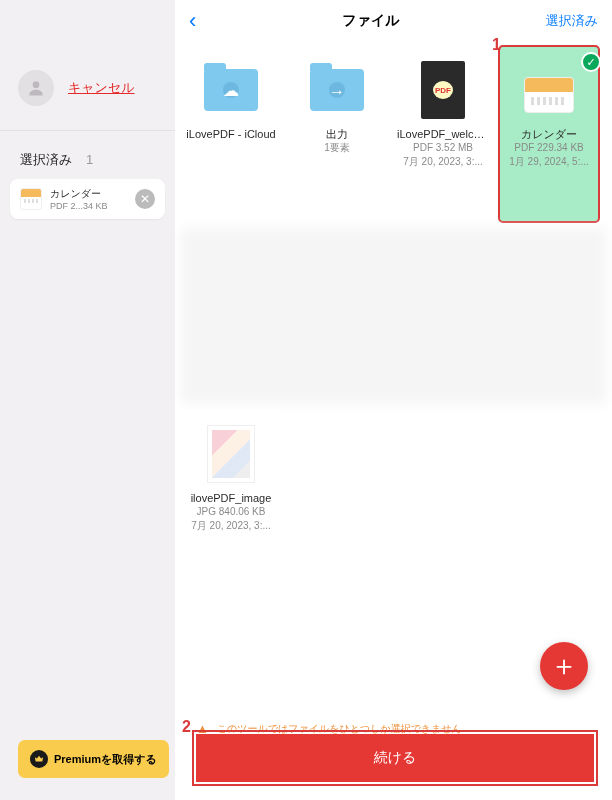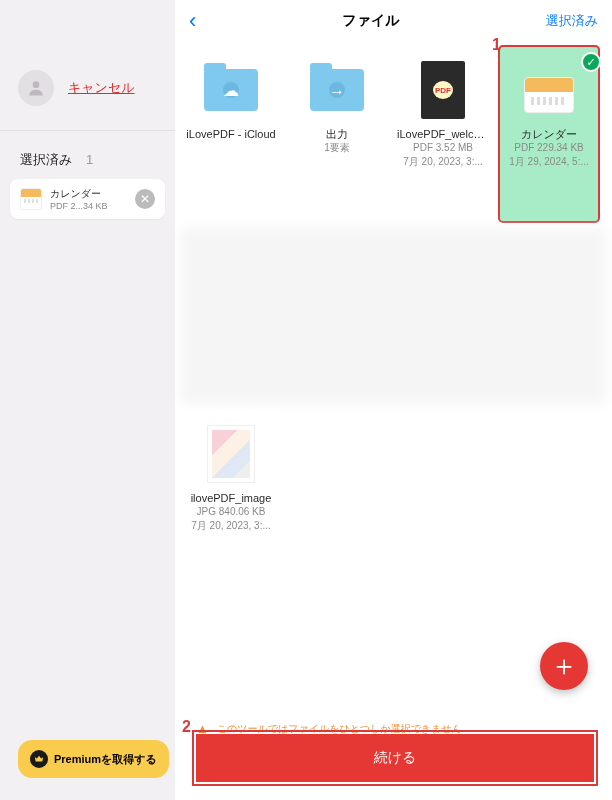--- a/index.html
+++ b/index.html
@@ -12,21 +12,21 @@
 .divider { height: 1px; background: #e2e0e2; }
 .selected-header { padding: 20px 20px 10px; font-size: 13px; color: #1a1a1a; }
 .selected-header .count { color: #999; margin-left: 10px; }
 .selected-item { margin: 0 10px; background: #fff; border-radius: 8px; padding: 8px 10px; display: flex; align-items: center; gap: 8px; box-shadow: 0 1px 2px rgba(0,0,0,0.05); }
 .cal-icon-sm { width: 22px; height: 22px; border-radius: 3px; background: linear-gradient(#f5ba5c 0 40%, #fff 40%); border:1px solid #eee; position: relative; }
 .cal-icon-sm::after{content:""; position:absolute; left:3px; right:3px; top:50%; height:4px; background:repeating-linear-gradient(90deg,#ddd 0 2px,transparent 2px 4px);}
 .sel-txt { flex: 1; }
 .sel-name { font-size: 10px; color: #333; }
 .sel-meta { font-size: 9px; color: #888; }
 .remove { width: 20px; height: 20px; border-radius: 50%; background: #bbb; display: flex; align-items: center; justify-content: center; color: #fff; font-size: 12px; }
-.premium { position: absolute; bottom: 22px; left: 18px; background: #f9cc4d; border-radius: 14px; padding: 10px 12px; display: flex; align-items: center; gap: 6px; font-size: 11px; font-weight: 600; }
+.premium { position: absolute; bottom: 22px; left: 18px; background: #f9cc4d; border-radius: 7px; padding: 10px 12px; display: flex; align-items: center; gap: 6px; font-size: 11px; font-weight: 600; }
 .crown { width: 18px; height: 18px; border-radius: 50%; background: #1a1a1a; display: flex; align-items: center; justify-content: center; }
 .main { position: absolute; left: 175px; top: 0; width: 437px; height: 800px; background: #fff; }
 .topbar { display: flex; align-items: center; justify-content: space-between; height: 42px; padding: 0 14px; }
 .back { color: #007aff; font-size: 22px; font-weight:300; }
 .title { font-size: 14px; font-weight: 600; text-align:center; flex:1;}
 .cancel { color: #007aff; font-size: 13px; }
 .grid { display: flex; flex-wrap: wrap; gap: 6px; padding: 4px 6px; }
 .tile { width: 100px; height: 176px; background: #fff; border-radius: 4px; text-align: center; padding: 6px 4px; position: relative; }
 .tile.selected { background: #a7ecc6; outline: 2px solid #d93a3a; outline-offset: -1px; }
 .thumb { height: 64px; display: flex; align-items: center; justify-content: center; margin:6px 0; }

